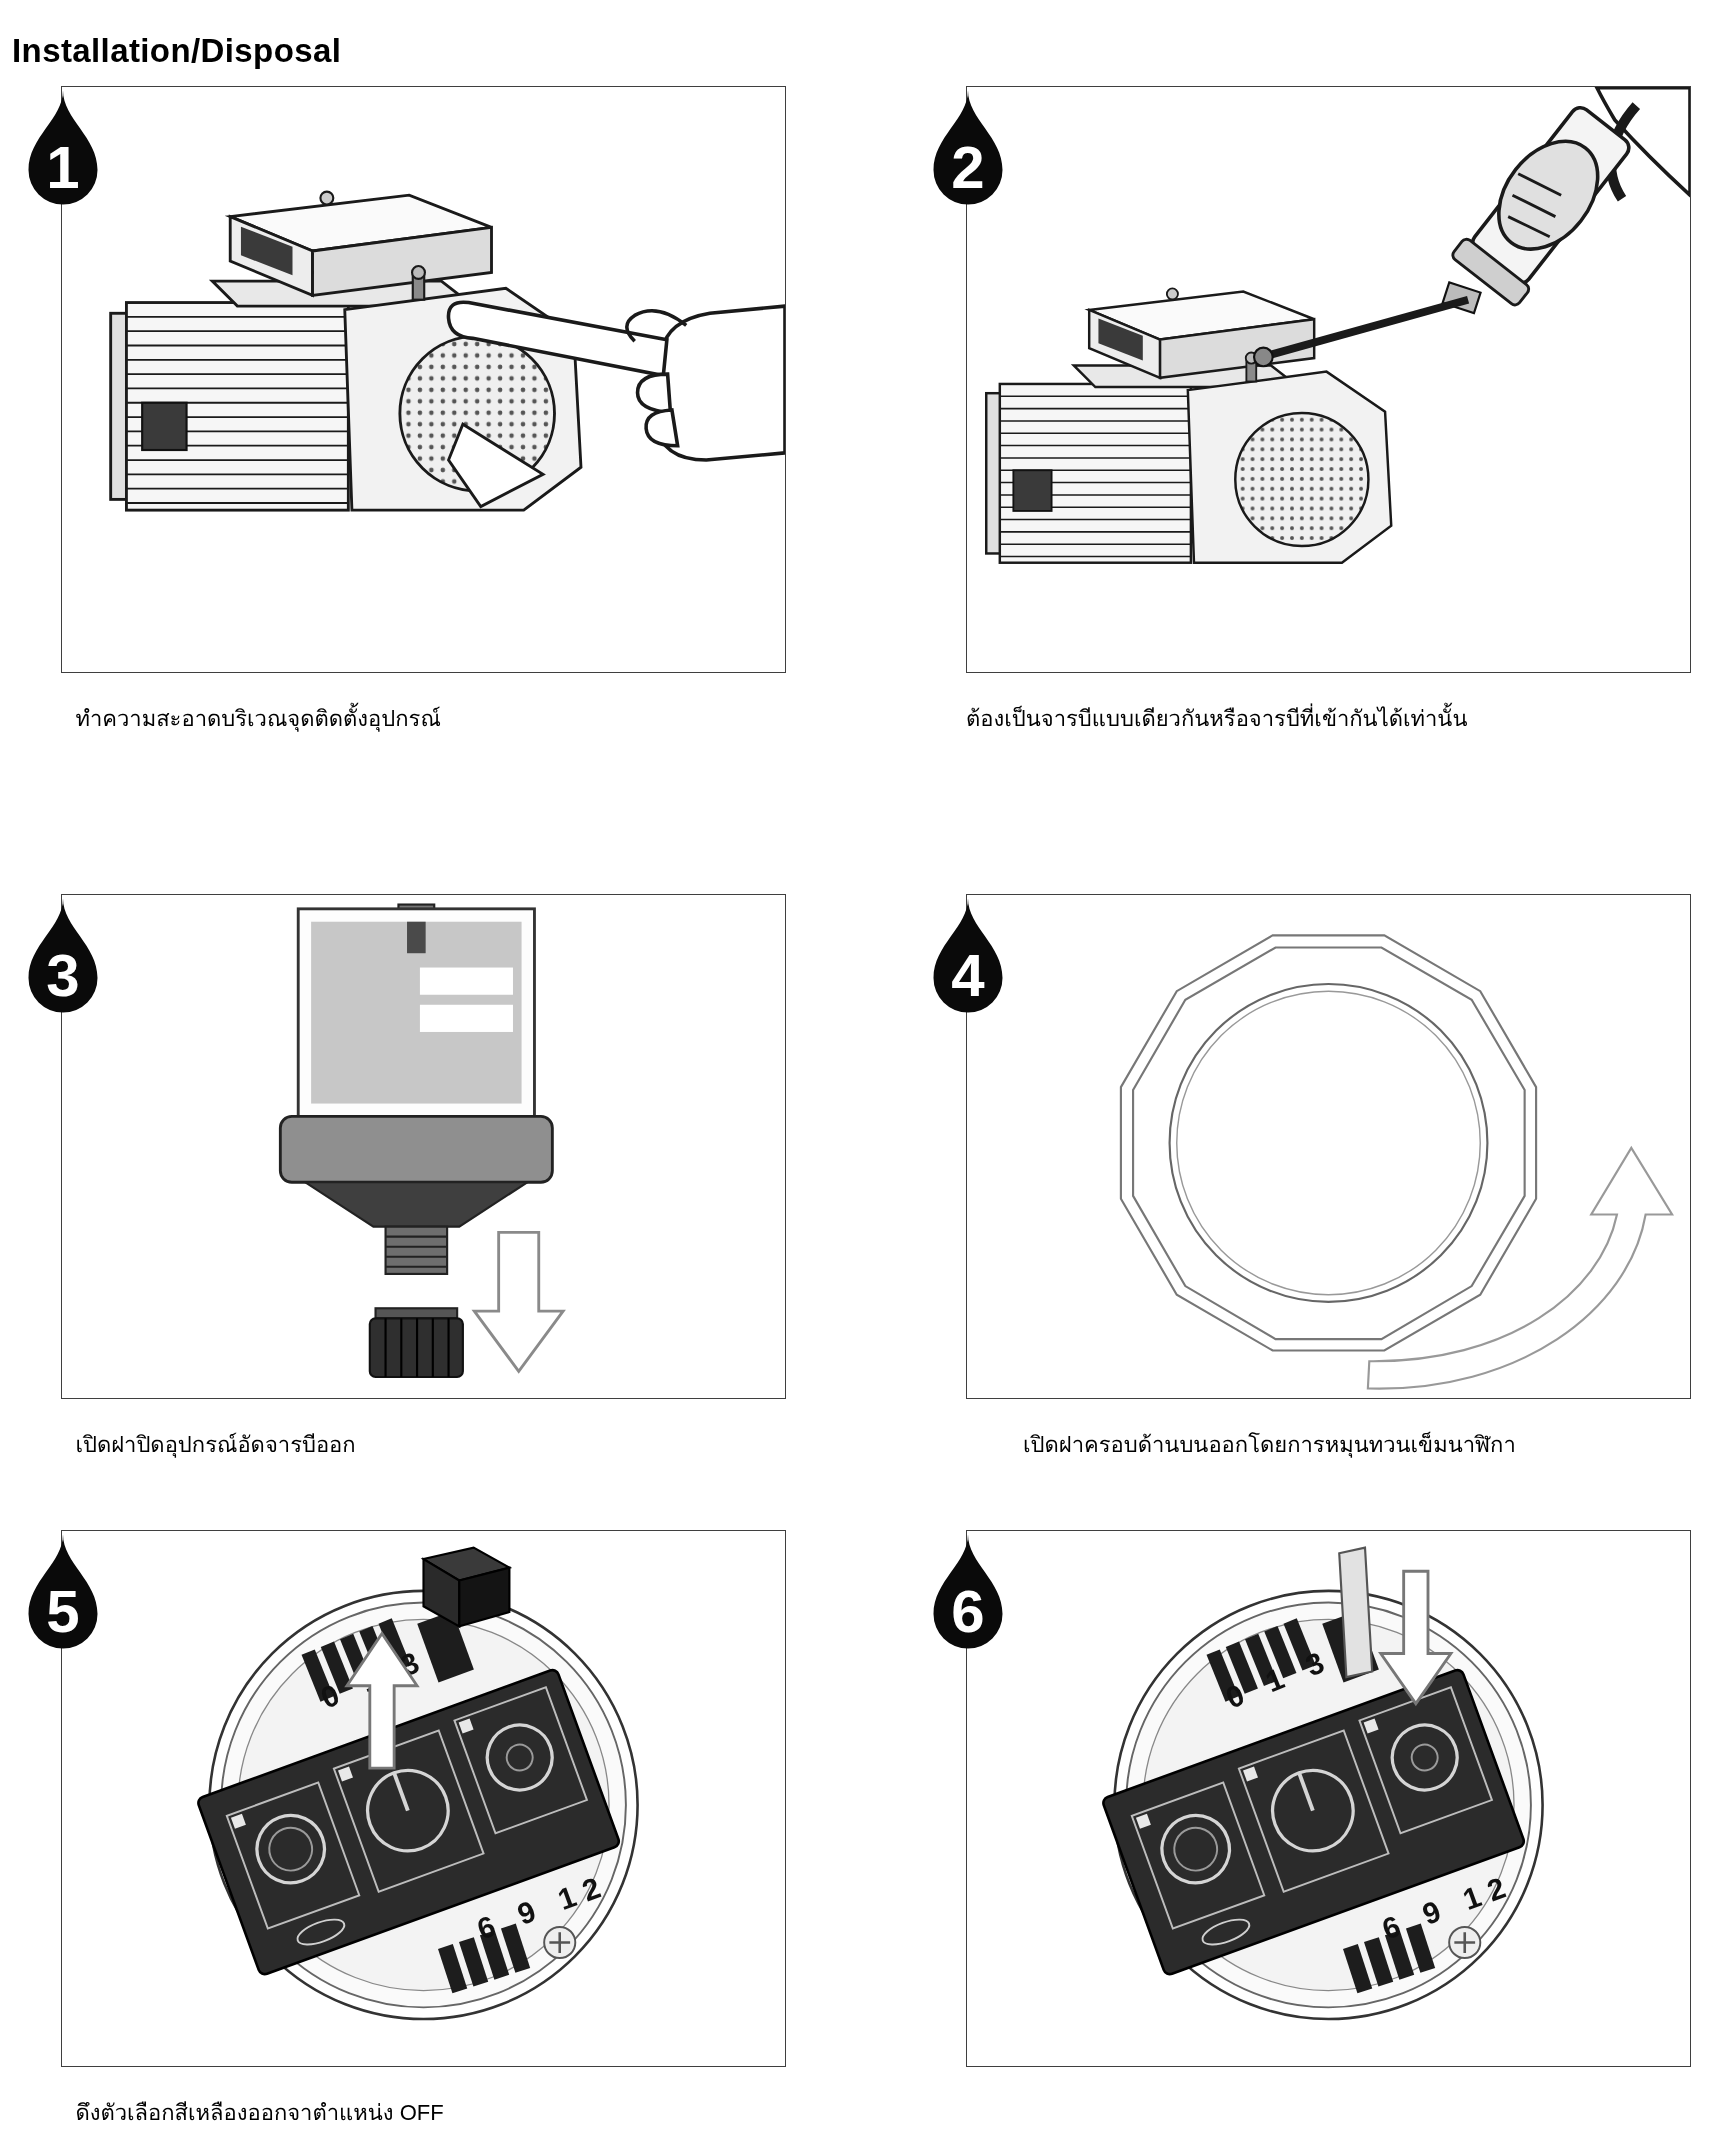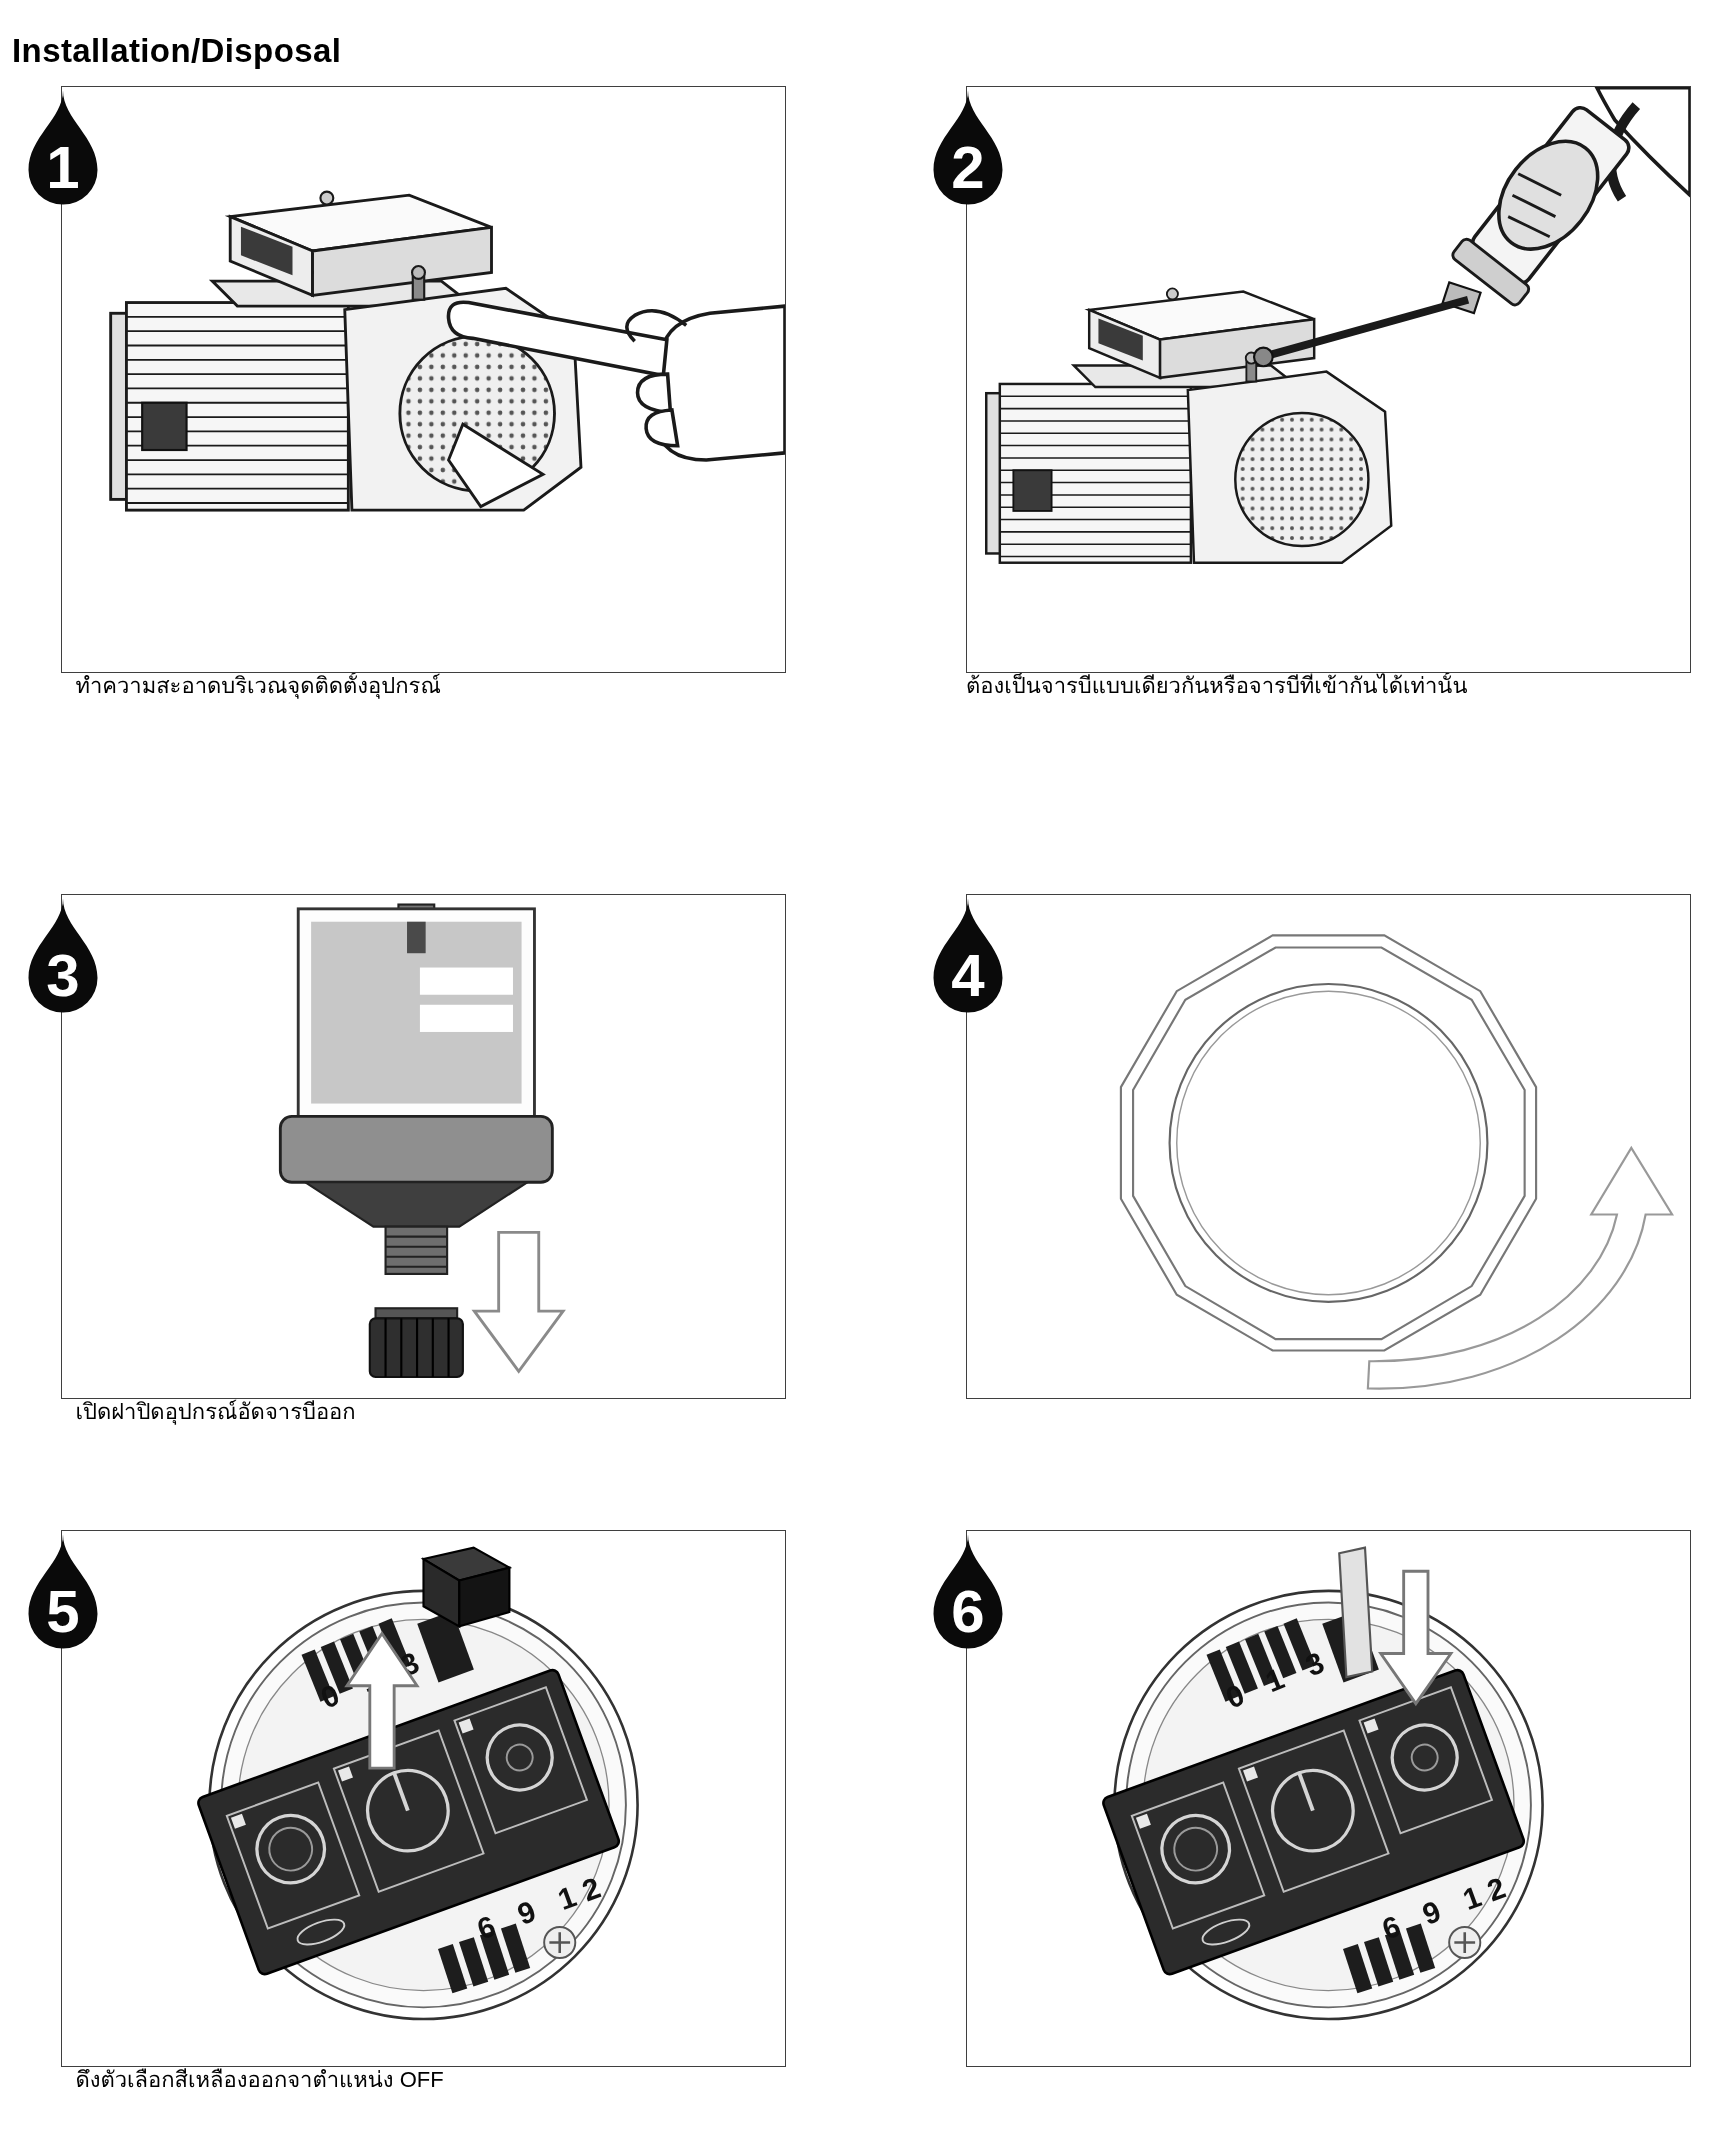--- a/index.html
+++ b/index.html
@@ -7,21 +7,21 @@
     width:1710px;height:2151px;position:relative;background:#ffffff;
     font-family:"Liberation Sans", sans-serif;color:#000;overflow:hidden;
   }
   .title{position:absolute;left:12px;top:10px;font-size:33px;font-weight:bold;letter-spacing:0.4px;}
   .panel{position:absolute;width:725px;}
   .imgbox{border:1.4px solid #3f3f3f;background:#fff;position:relative;overflow:hidden;}
   .illus{width:100%;height:100%;display:block;}
   .badge{position:absolute;left:-43px;top:1.4px;width:90px;height:124px;}
   .badge svg{width:100%;height:100%;display:block;}
   .badge text{font-size:80px;font-weight:bold;fill:#ffffff;font-family:"Liberation Sans",sans-serif;}
-  .caption{font-size:22px;line-height:1.2;color:#000;}
+  .caption{margin-top:33px;font-size:22px;line-height:1.2;color:#000;}
   .caption div{margin-bottom:21.5px;}
   svg text{font-family:"Liberation Sans",sans-serif;}
   .defs{position:absolute;width:0;height:0;overflow:hidden;}
 </style>
 </head>
 <body>
 
 <svg class="defs" aria-hidden="true">
   <defs>
     <pattern id="dotpat" width="16" height="16" patternUnits="userSpaceOnUse">
@@ -200,20 +200,23 @@
         <path d="M560 688 C770 694 925 580 948 445 L985 445 L928 352 L872 445 L908 445 C885 556 755 652 562 650 Z" fill="#ffffff" stroke="#999" stroke-width="3"></path>
       </g>
     </svg>
   </div>
   <div class="badge">
     <svg viewBox="0 0 120 160">
         <path d="M60 2 C60 40 14 64 14 108 A46 46 0 1 0 106 108 C106 64 60 40 60 2 Z" fill="#0a0a0a"></path>
     <text x="60" y="132" text-anchor="middle">4</text>
       </svg>
   </div>
+  <div class="caption" style="padding-left:57px">
+    <div>เปิดฝาครอบด้านบนออกโดยการหมุนทวนเข็มนาฬิกา</div>
+  </div>
 </section>
 
 <section class="panel" style="left:61px;top:1530px;">
   <div class="imgbox" style="height:535px">
     <svg class="illus" viewBox="0 0 1010 745">
       <use href="#sym-dial" x="55" y="10" width="900" height="725"></use>
       <g stroke="#000" stroke-width="3">
         <polygon points="505,38 575,22 625,50 555,68" fill="#3a3a3a"></polygon>
         <polygon points="505,38 555,68 555,132 505,104" fill="#2a2a2a"></polygon>
         <polygon points="555,68 625,50 625,112 555,132" fill="#141414"></polygon>

